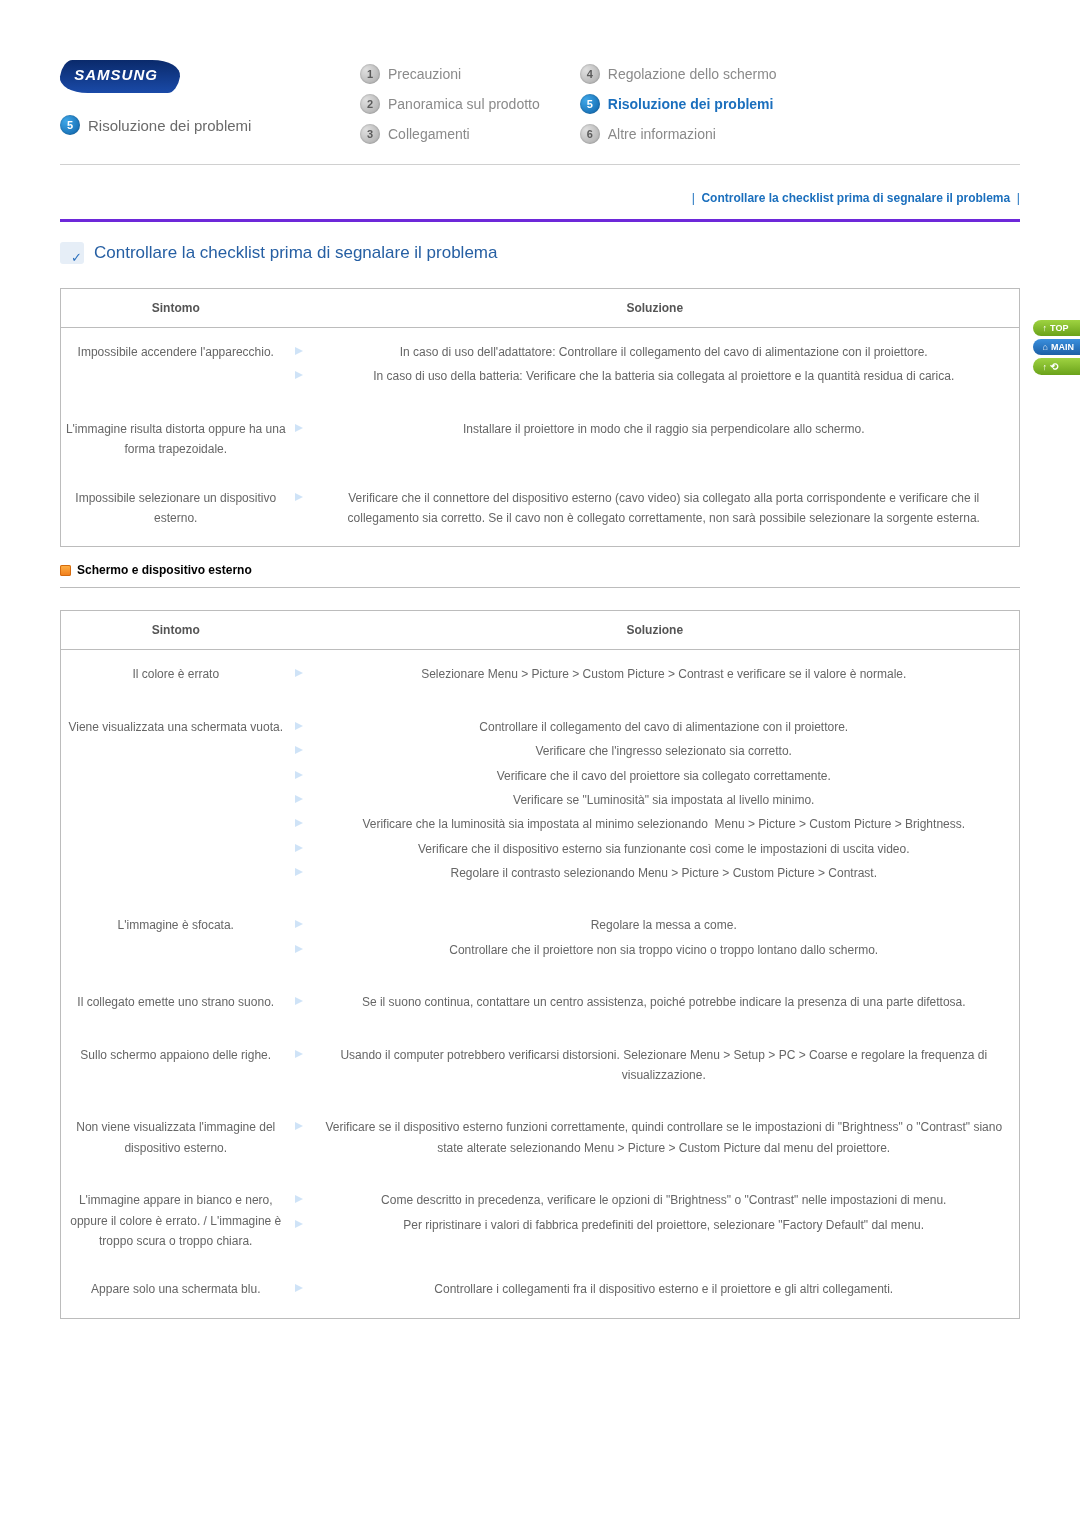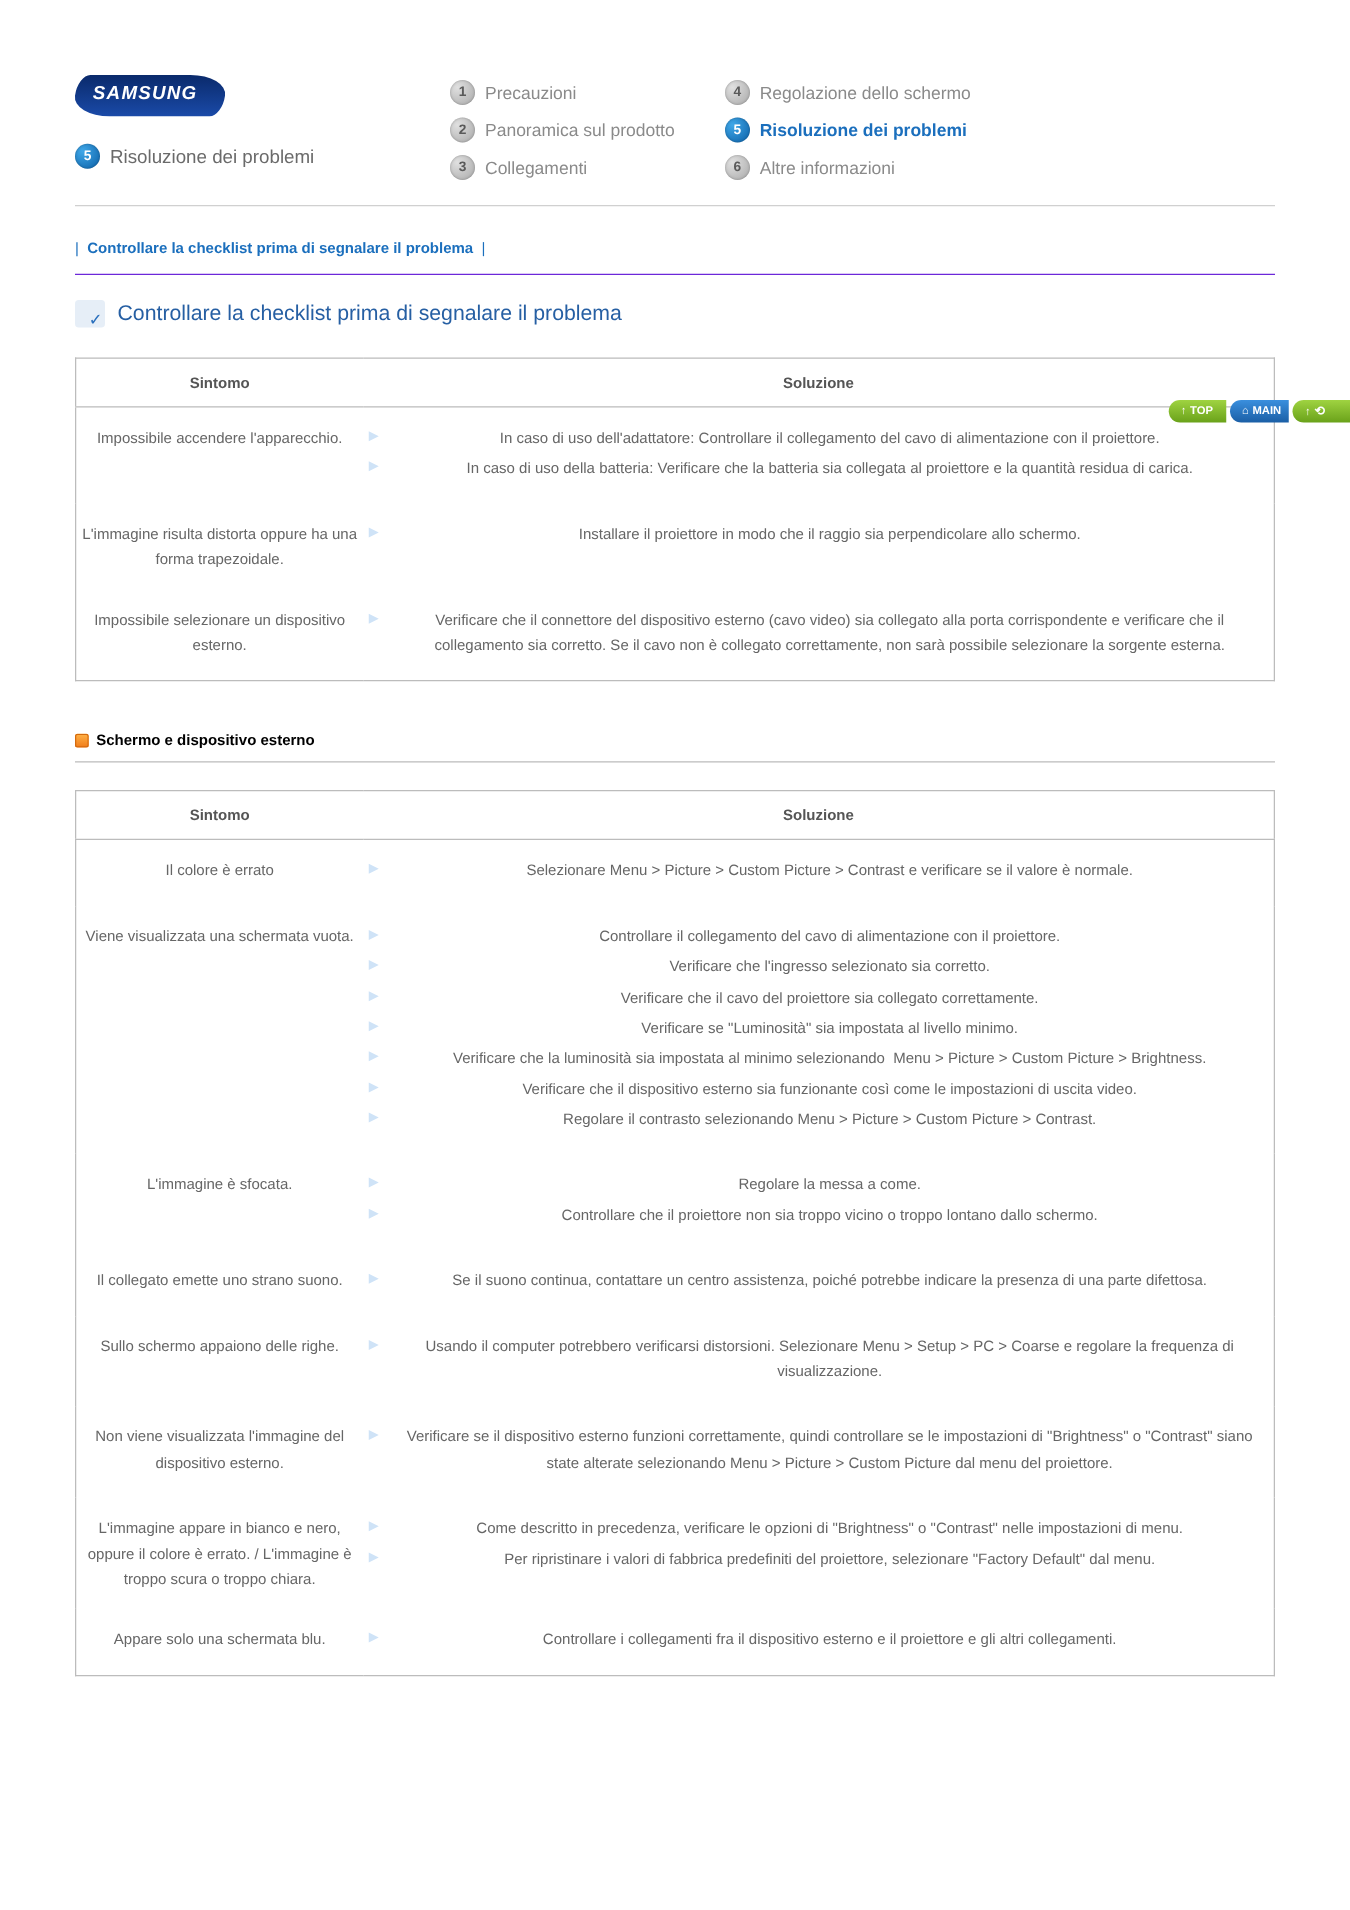--- a/index.html
+++ b/index.html
@@ -52,25 +52,25 @@
   .c-blue{ background: radial-gradient(circle at 30% 30%, #3fa7e8, #0b5fa6); }
   .nav-cols { flex: 1; display: flex; gap: 40px; padding-top: 4px;}
   .nav-col { display: flex; flex-direction: column; gap: 10px; }
   .nav-item { display:flex; align-items:center; gap:8px; color:#8a8a8a; font-size:14px; cursor:pointer;}
   .nav-item.active { color:#333; }
   .nav-item.active .label{ color:#1b6fbd; font-weight:bold;}
   .nav-item.hl5 .label{ color:#1b6fbd; font-weight:bold;}
 
   
   .crumb {
-    text-align: left;
+    text-align: right;
     color:#1b6fbd;
     font-weight: bold;
     font-size: 12px;
-    border-bottom: 1px solid #6d28d9;
+    border-bottom: 3px solid #6d28d9;
     padding: 8px 0 14px 0;
     margin-bottom: 20px;
   }
   .crumb .pipe{ color:#1b6fbd; font-weight:normal;}
 
   
   .sect-head{
     display:flex; align-items:center; gap:10px;
     color:#265fa3; font-size:17px; margin-bottom:24px;
   }
@@ -88,41 +88,41 @@
     border-bottom:1px solid #bcbcbc;
     padding:0 0 10px 0; margin:10px 0 22px 0;
   }
   .bullet-sq{
     width:11px; height:11px; border-radius:2px;
     background: linear-gradient(#ffb347,#f07b1a);
     box-shadow:0 0 0 1px #d46a0e inset;
   }
 
   table.trouble{
-    width:100%; border-collapse:collapse; margin-bottom:40px;
+    width:100%; border-collapse:collapse; margin-bottom:16px;
     border:1px solid #bcbcbc;
   }
   table.trouble th{
     color:#555; font-weight:bold; font-size:12px;
     border-bottom:1px solid #bcbcbc; padding:12px 8px; background:#fff;
   }
   table.trouble td{
     vertical-align:top; padding:14px 4px; font-size:12px; color:#666; line-height:1.7;text-align:center;
   }
   .sym-col{ width:230px; }
   ul.sol{ list-style:none; }
   ul.sol li{ position:relative; padding-left:18px; margin-bottom:4px;}
   ul.sol li::before{
     content:""; position:absolute; left:0; top:5px;
     border-left:8px solid #cfe3f7; border-top:4px solid transparent; border-bottom:4px solid transparent;
   }
 
   
   .side-nav{
-    position:absolute; right:0; top:320px; display:flex; gap:3px;
+    position:absolute; right:0; top:320px; display:flex; flex-direction:column; gap:3px;
   }
   .badge{
     font-size:9px; font-weight:bold; color:#fff; padding:3px 6px 3px 10px;
     border-radius:9px 0 0 9px; min-width:46px; text-align:left;
     cursor:pointer;
   }
   .b-top{ background: linear-gradient(#9fd341,#6aa21a);}
   .b-main{ background: linear-gradient(#3a8fde,#1b5fa6);}
   .b-ext{ background: linear-gradient(#9fd341,#6aa21a);}
   .badge .arrow{ font-size:9px; margin-right:3px;}

